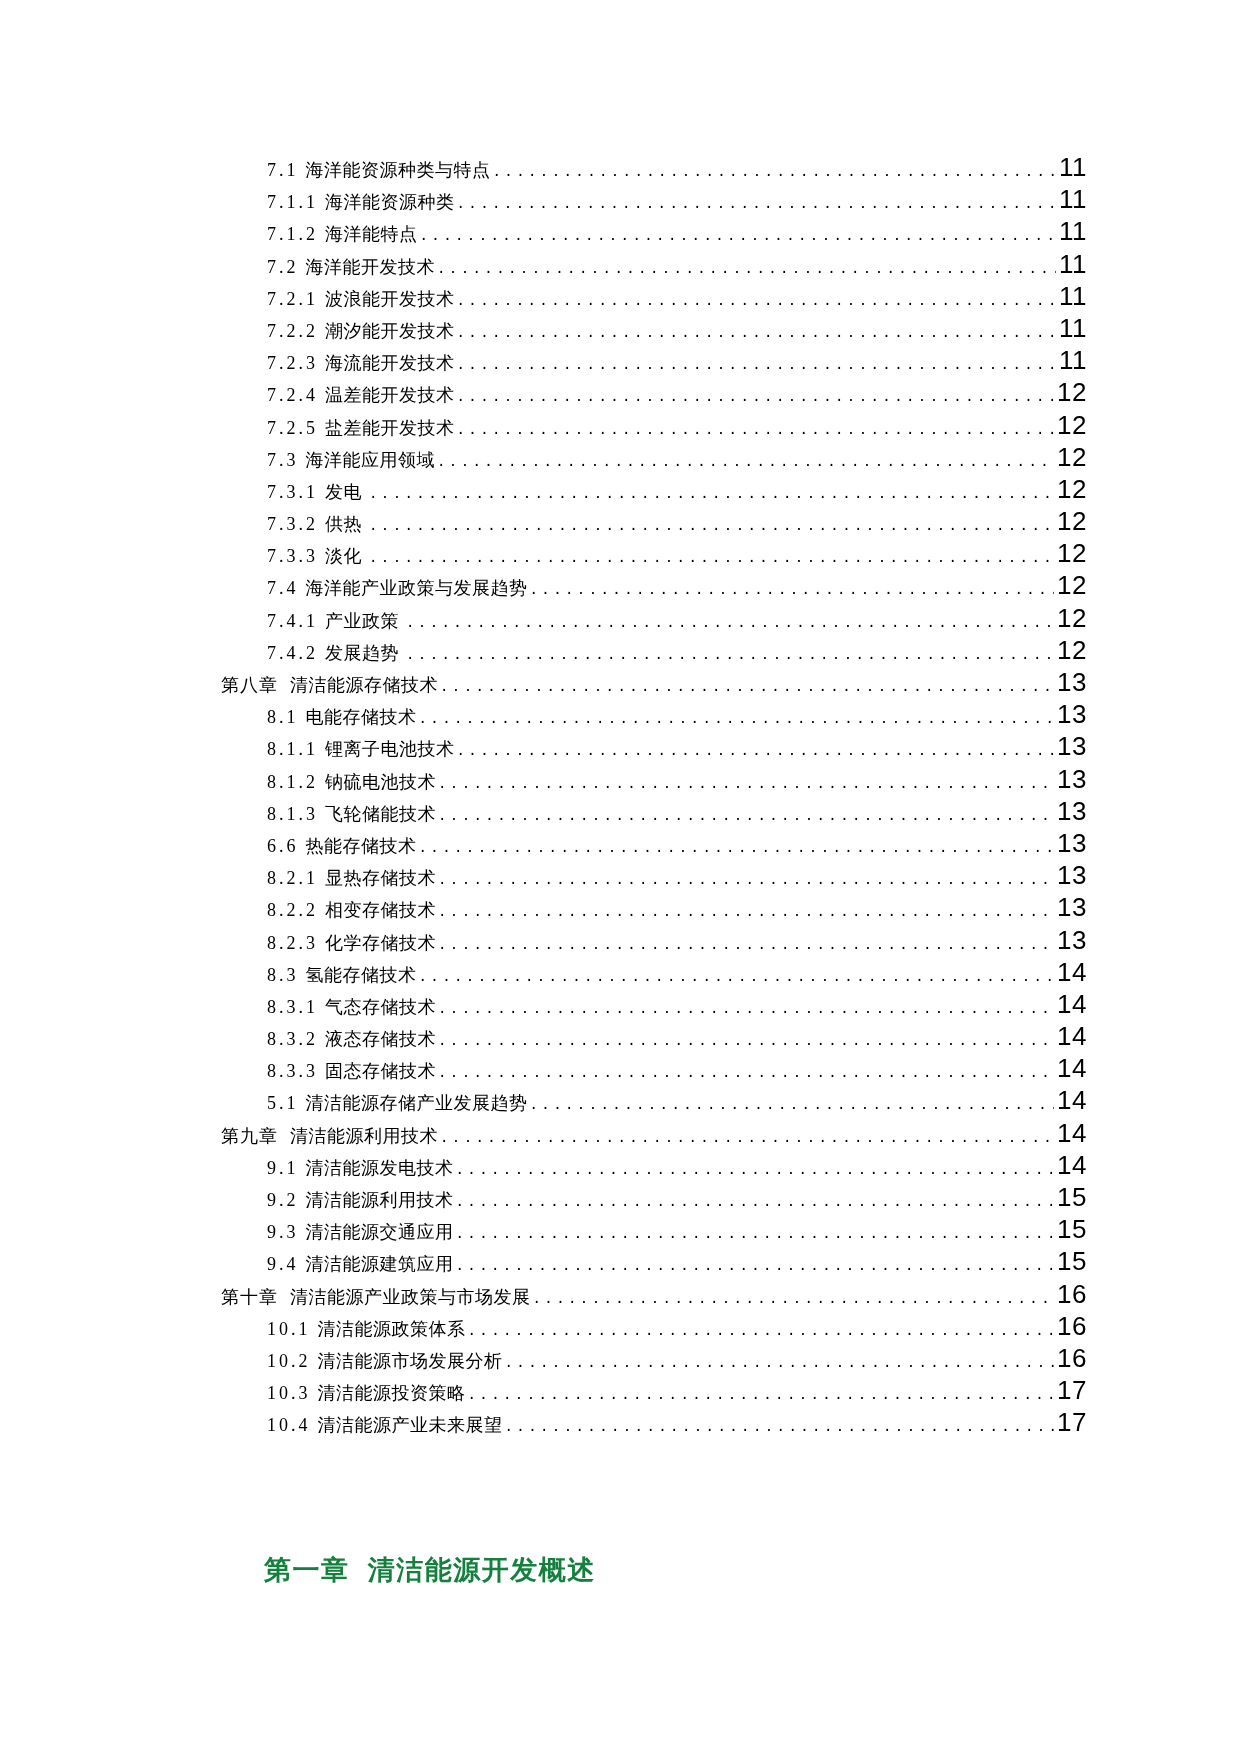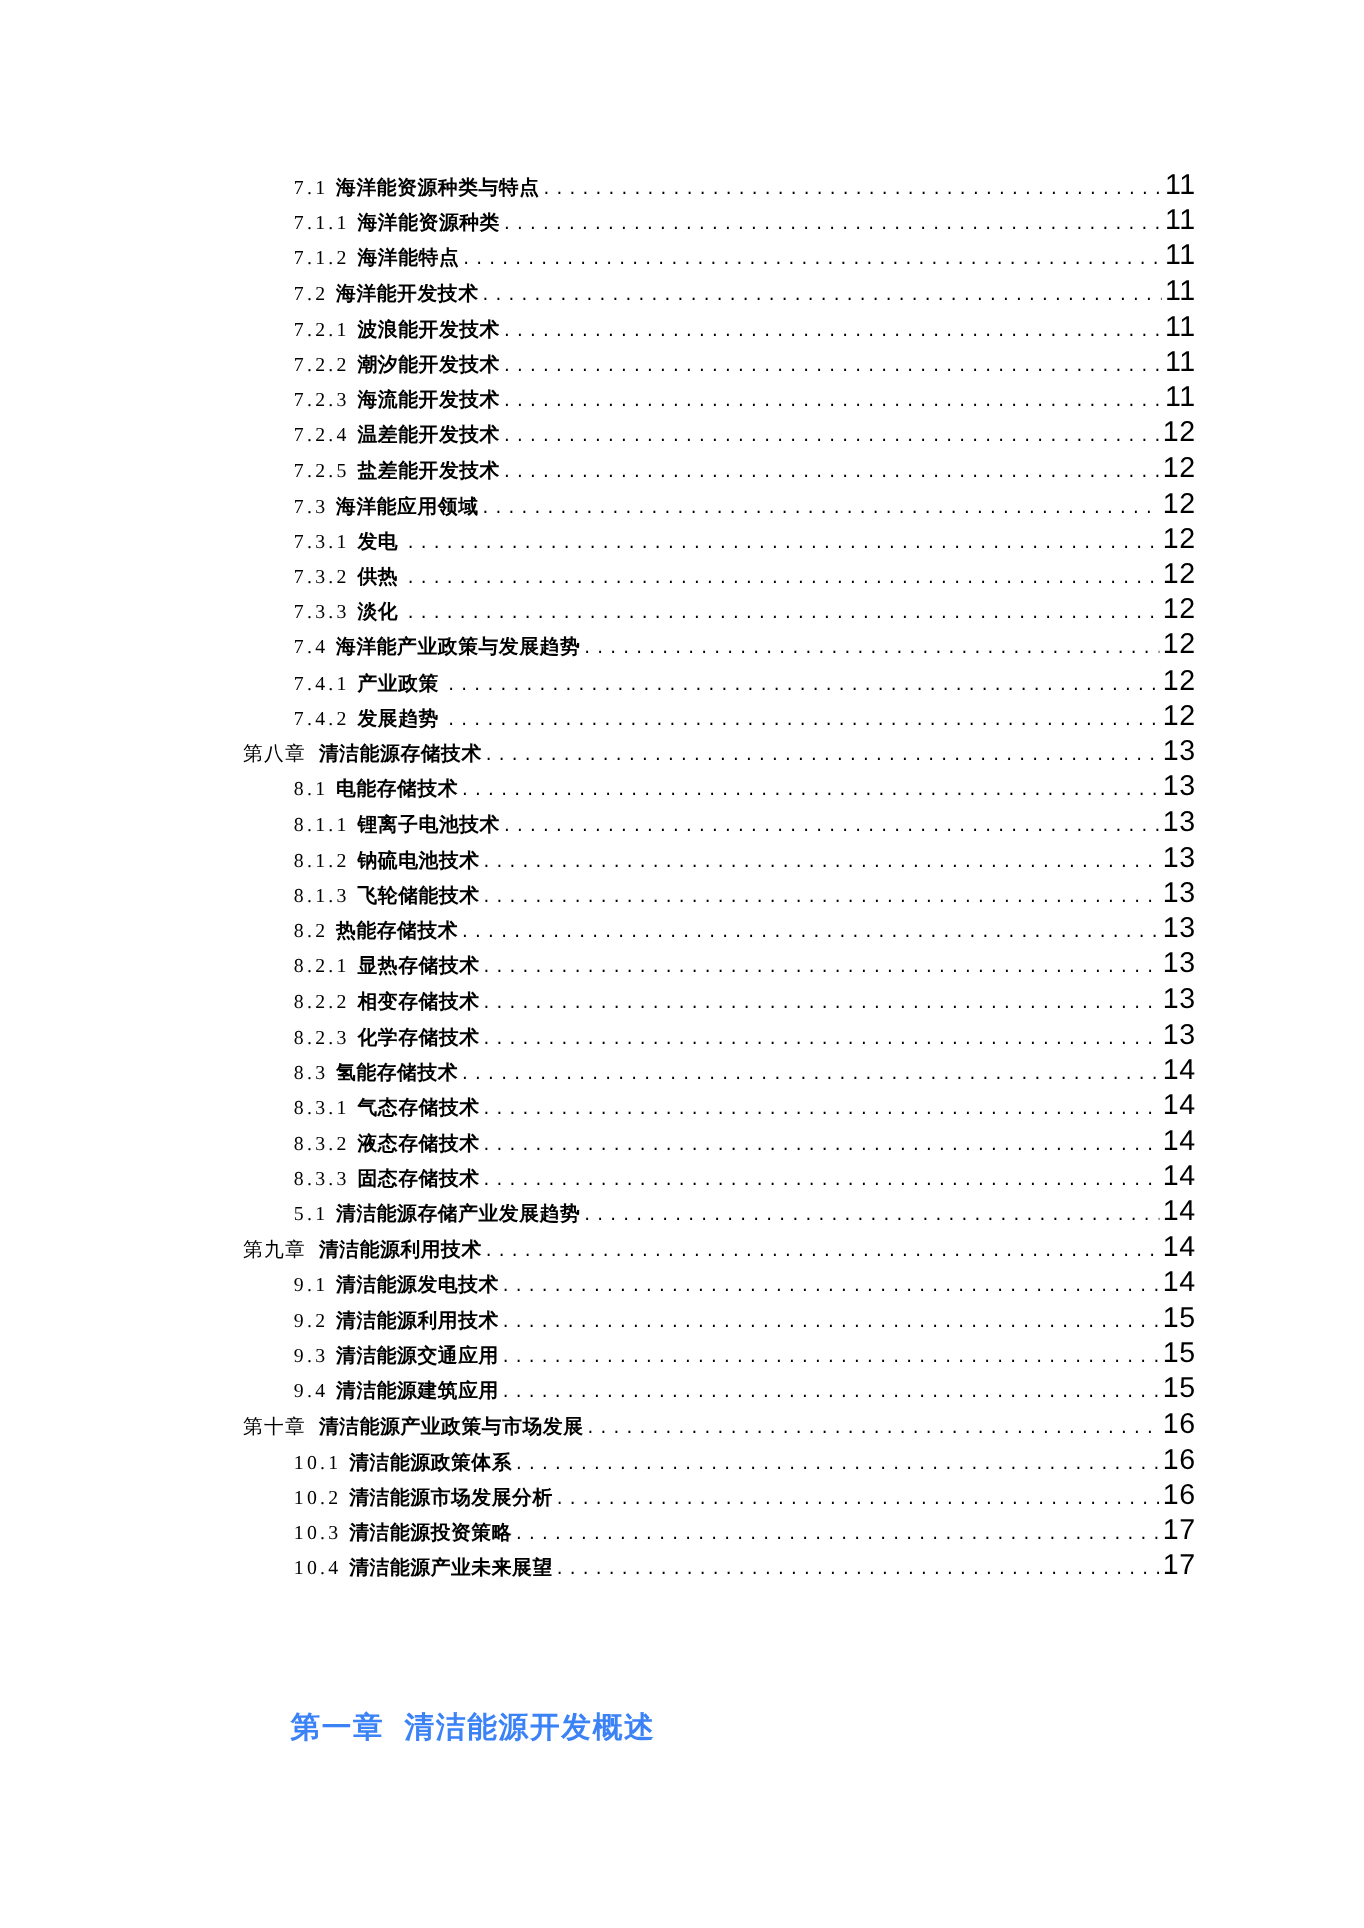--- a/index.html
+++ b/index.html
@@ -34,21 +34,20 @@
     letter-spacing: 3px;
     margin-right: 7px;
   }
   .toc-row.lvl1 .toc-num {
     letter-spacing: 1px;
     margin-right: 12px;
   }
   .toc-title {
     white-space: pre;
     letter-spacing: 0.5px;
-    font-weight: bold;
   }
   .toc-leader {
     flex: 1 1 auto;
     overflow: hidden;
     white-space: nowrap;
     font-family: "DejaVu Sans Mono", monospace;
     font-size: 14px;
     letter-spacing: 3.4px;
     margin: 0 3px 0 2px;
   }
@@ -59,21 +58,21 @@
   }
   .chapter-heading {
     position: absolute;
     top: 1552px;
     left: 232px;
     font-size: 27px;
     font-weight: 700;
     letter-spacing: 1.5px;
     word-spacing: 10px;
     font-family: "Liberation Serif", "DejaVu Serif", serif;
-    color: #3b82f6;
+    color: #15803d;
   }
 </style>
 </head>
 <body>
 
 <div class="doc-page">
   <div class="toc">
       <div class="toc-row lvl2">
     <span class="toc-num">7.1</span>
     <span class="toc-title">海洋能资源种类与特点</span>
@@ -194,21 +193,21 @@
     <span class="toc-leader">................................................................................................................................................................................................................................................</span>
     <span class="toc-page">13</span>
   </div>
       <div class="toc-row lvl2">
     <span class="toc-num">8.1.3</span>
     <span class="toc-title">飞轮储能技术</span>
     <span class="toc-leader">................................................................................................................................................................................................................................................</span>
     <span class="toc-page">13</span>
   </div>
       <div class="toc-row lvl2">
-    <span class="toc-num">8.2</span>
+    <span class="toc-num">6.6</span>
     <span class="toc-title">热能存储技术</span>
     <span class="toc-leader">................................................................................................................................................................................................................................................</span>
     <span class="toc-page">13</span>
   </div>
       <div class="toc-row lvl2">
     <span class="toc-num">8.2.1</span>
     <span class="toc-title">显热存储技术</span>
     <span class="toc-leader">................................................................................................................................................................................................................................................</span>
     <span class="toc-page">13</span>
   </div>

